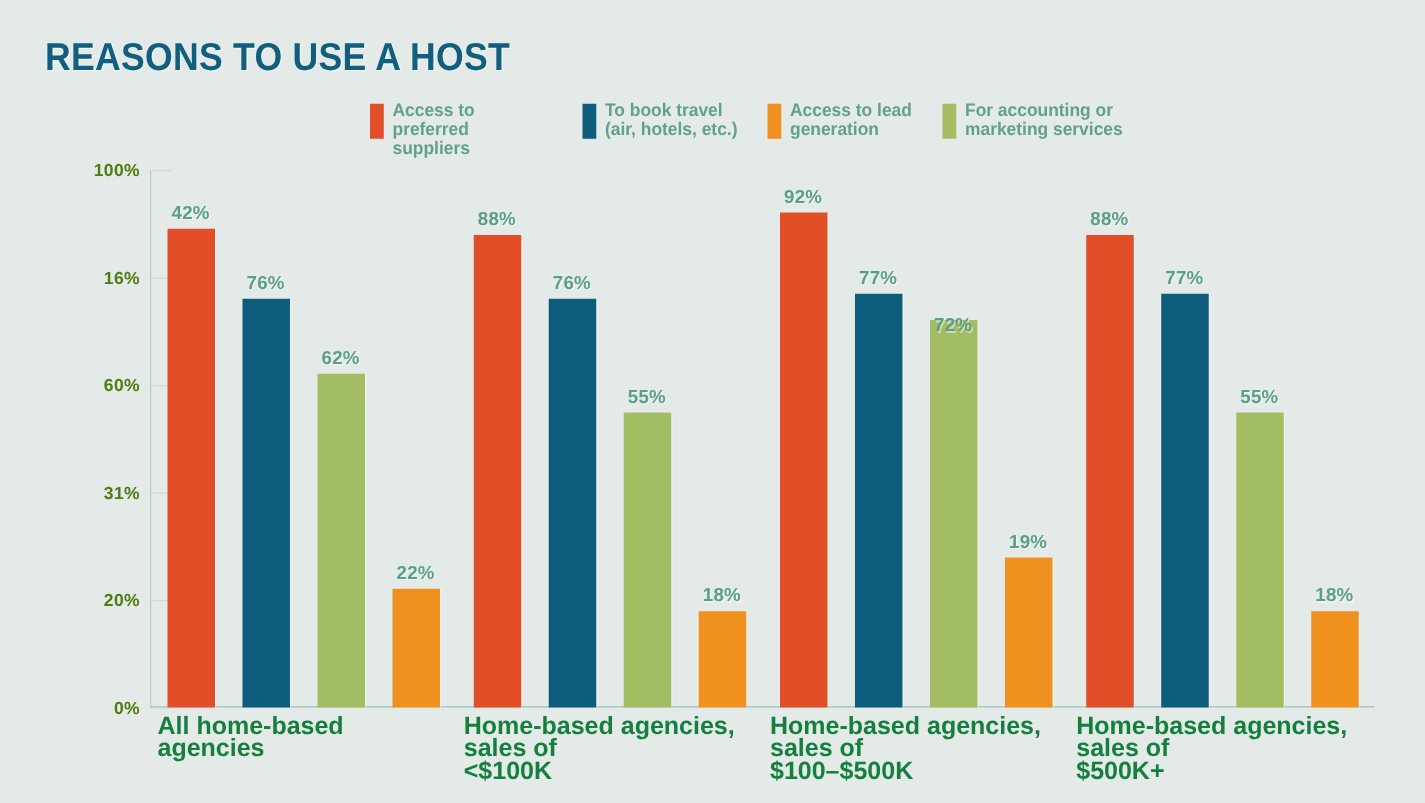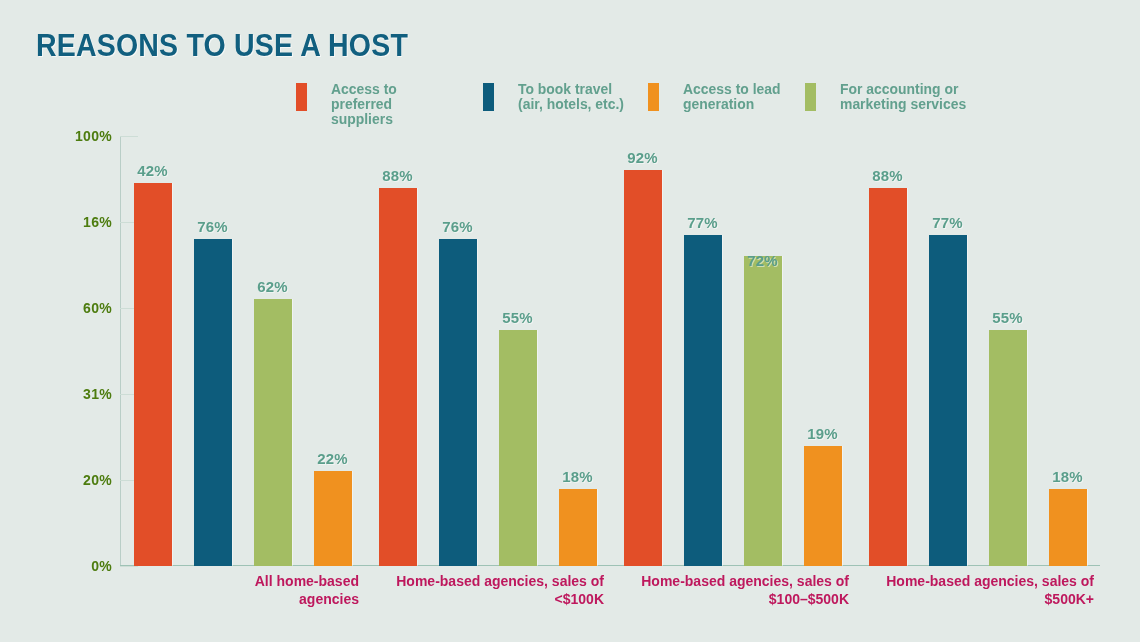--- a/index.html
+++ b/index.html
@@ -37,21 +37,21 @@
     position: absolute;
     left: 296px;
     top: 82px;
     display: flex;
     align-items: flex-start;
     gap: 20px;
   }
   .legend-item {
     display: flex;
     align-items: flex-start;
-    gap: 24px;
+    gap: 7px;
   }
   .legend-swatch {
     width: 11px;
     height: 28px;
     flex: 0 0 auto;
     margin-top: 1px;
   }
   .legend-label {
     font-family: "Liberation Sans Narrow", "Liberation Sans", sans-serif;
     font-size: 14.5px;
@@ -153,26 +153,26 @@
   
   #categories {
     position: absolute;
     left: 120px;
     top: 572px;
     width: 980px;
     display: flex;
   }
   .category-label {
     flex: 1 1 0;
-    text-align: right;
-    font-family: "Liberation Sans Narrow", "Liberation Sans", sans-serif;
-    font-size: 14px;
+    text-align: left;
+    font-family: "Liberation Sans Narrow", "Liberation Sans", sans-serif;
+    font-size: 20px;
     font-weight: bold;
     line-height: 18px;
-    color: #be185d;
+    color: #15803d;
     white-space: pre-line;
     padding: 0 6px;
     box-sizing: border-box;
   }
 </style>
 </head>
 <body>
 
 <div id="chart-title">REASONS TO USE A HOST</div>
 

